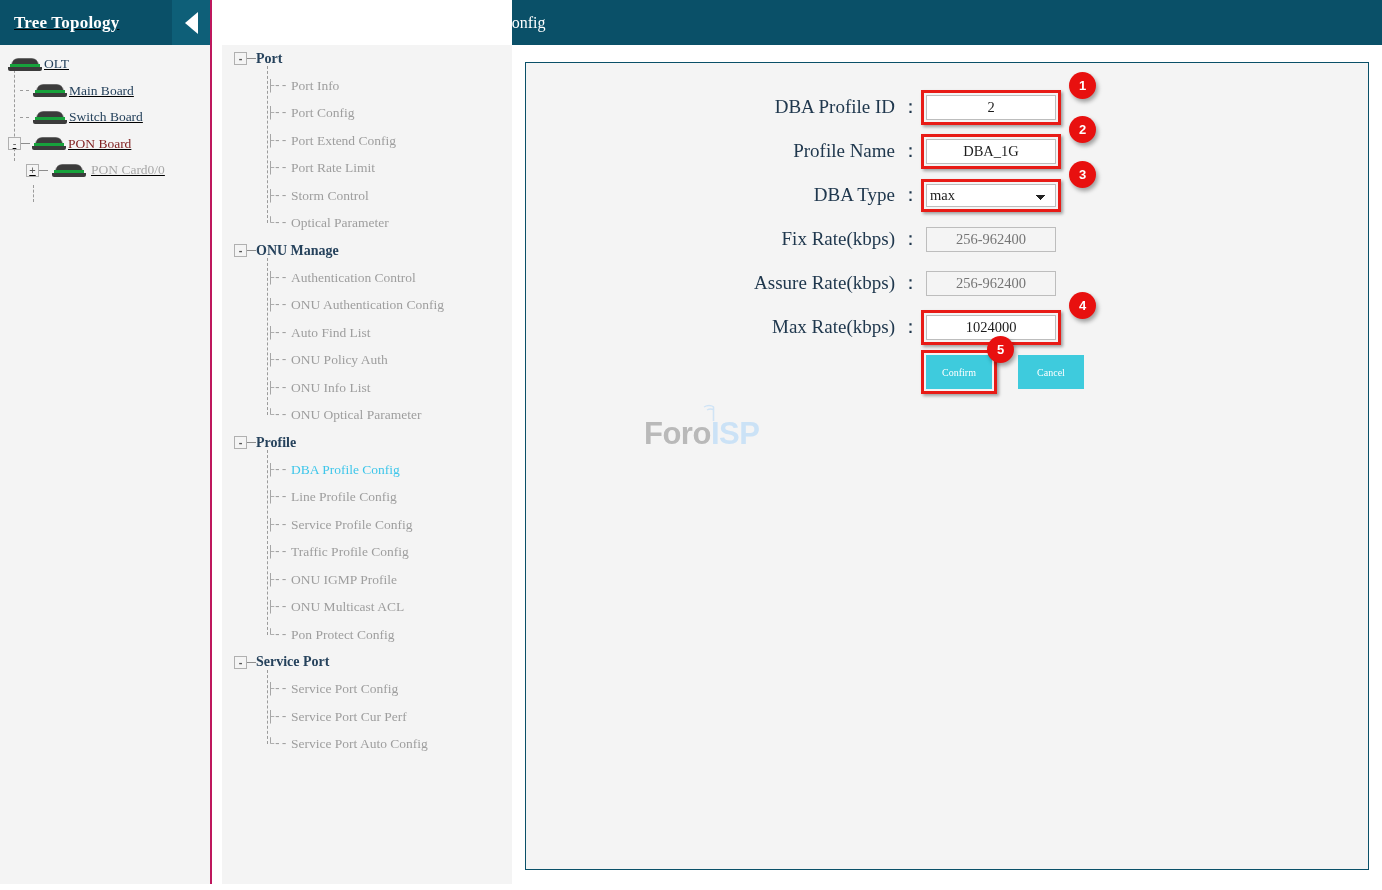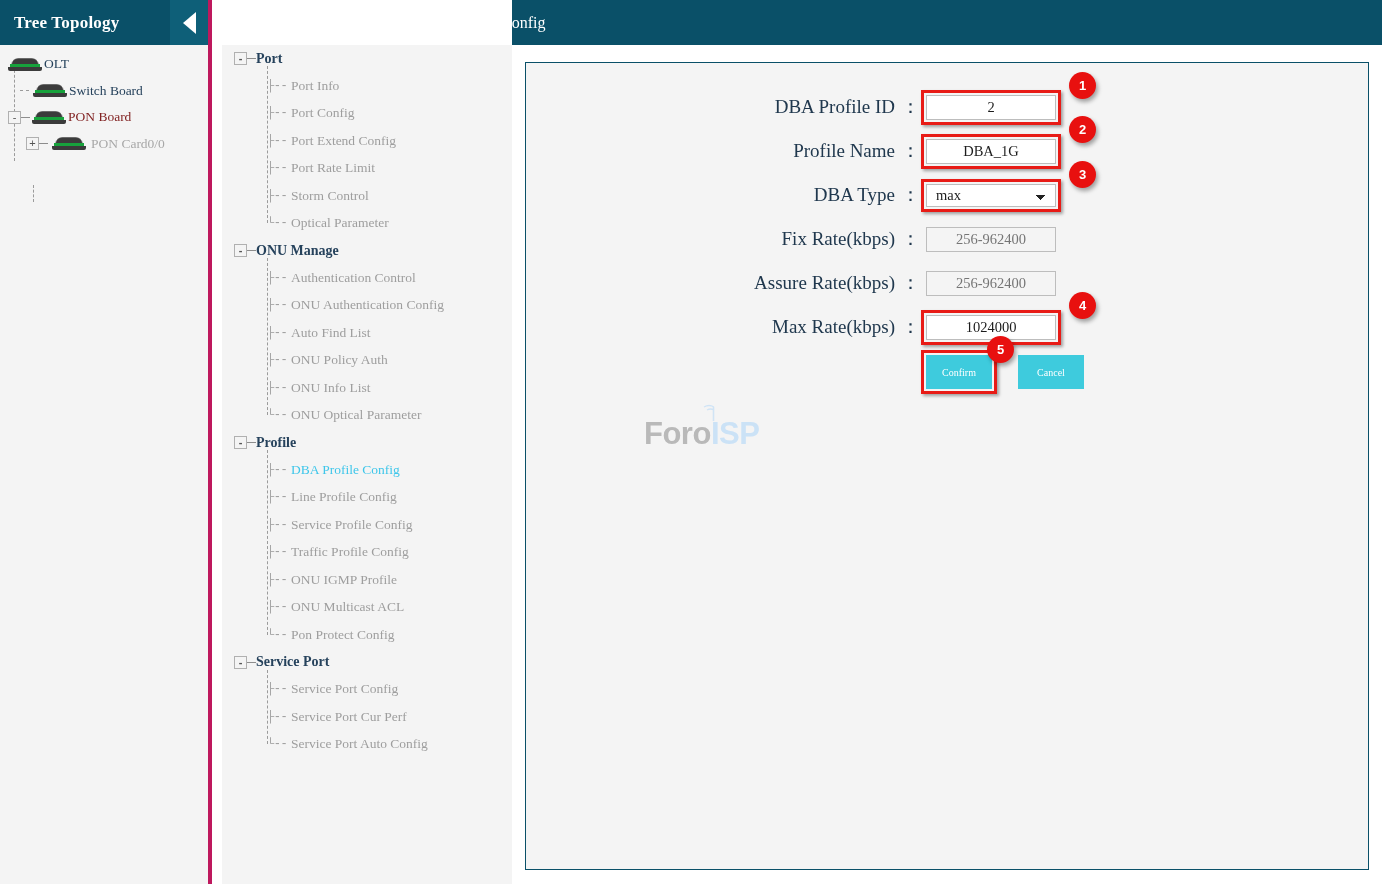--- a/index.html
+++ b/index.html
@@ -10,21 +10,22 @@
     font-family: "Liberation Serif", "DejaVu Serif", serif;
     overflow: hidden;
   }
   #app { position: relative; width: 1382px; height: 890px; background:#ffffff; }
 
   
   #tree-panel {
     position: absolute; left: 0; top: 0;
     width: 212px; height: 884px;
     background: #f4f4f4;
-    border-right: 4px solid #be185d;
+    border-right: 2px solid #be185d;
+    text-decoration: underline;
   }
   #tree-header {
     position: relative;
     height: 45px;
     background: #0a5068;
     display: flex; align-items: center;
   }
   #tree-header .title {
     color: #ffffff;
     font-size: 17px;
@@ -163,21 +164,21 @@
     color: #1c1c1c;
     text-align: center;
     padding: 0 4px;
     outline: none;
   }
   .field:disabled, .field.disabled {
     background: #f4f4f4; color: #a9a9a9;
   }
   select.field {
     text-align: left;
-    padding-left: 9px;
+    padding-left: 3px;
     height: 23px;
     -webkit-appearance: none; appearance: none;
     background-image: linear-gradient(45deg, transparent 50%, #222 50%), linear-gradient(135deg, #222 50%, transparent 50%);
     background-position: calc(100% - 14px) 10px, calc(100% - 9px) 10px;
     background-size: 5px 5px, 5px 5px;
     background-repeat: no-repeat;
     background-color: #ffffff;
   }
 
   
@@ -261,20 +262,29 @@
 
       <div class="tnode" style="padding-left:8px;">
         <span class="dev">
           <span class="top"></span>
             <span class="grn"></span>
             <span class="bot"></span>
         </span>
         <span class="lbl dark">OLT</span>
       </div>
 
+      <div class="tnode" style="padding-left:14px;">
+        <span class="dash-h" style="margin-left:6px;"></span>
+        <span class="dev" style="margin-left:4px;">
+          <span class="top"></span>
+            <span class="grn"></span>
+            <span class="bot"></span>
+        </span>
+        <span class="lbl dark">Main Board</span>
+      </div>
 
       <div class="tnode" style="padding-left:14px;">
         <span class="dash-h" style="margin-left:6px;"></span>
         <span class="dev" style="margin-left:4px;">
           <span class="top"></span>
             <span class="grn"></span>
             <span class="bot"></span>
         </span>
         <span class="lbl dark">Switch Board</span>
       </div>

